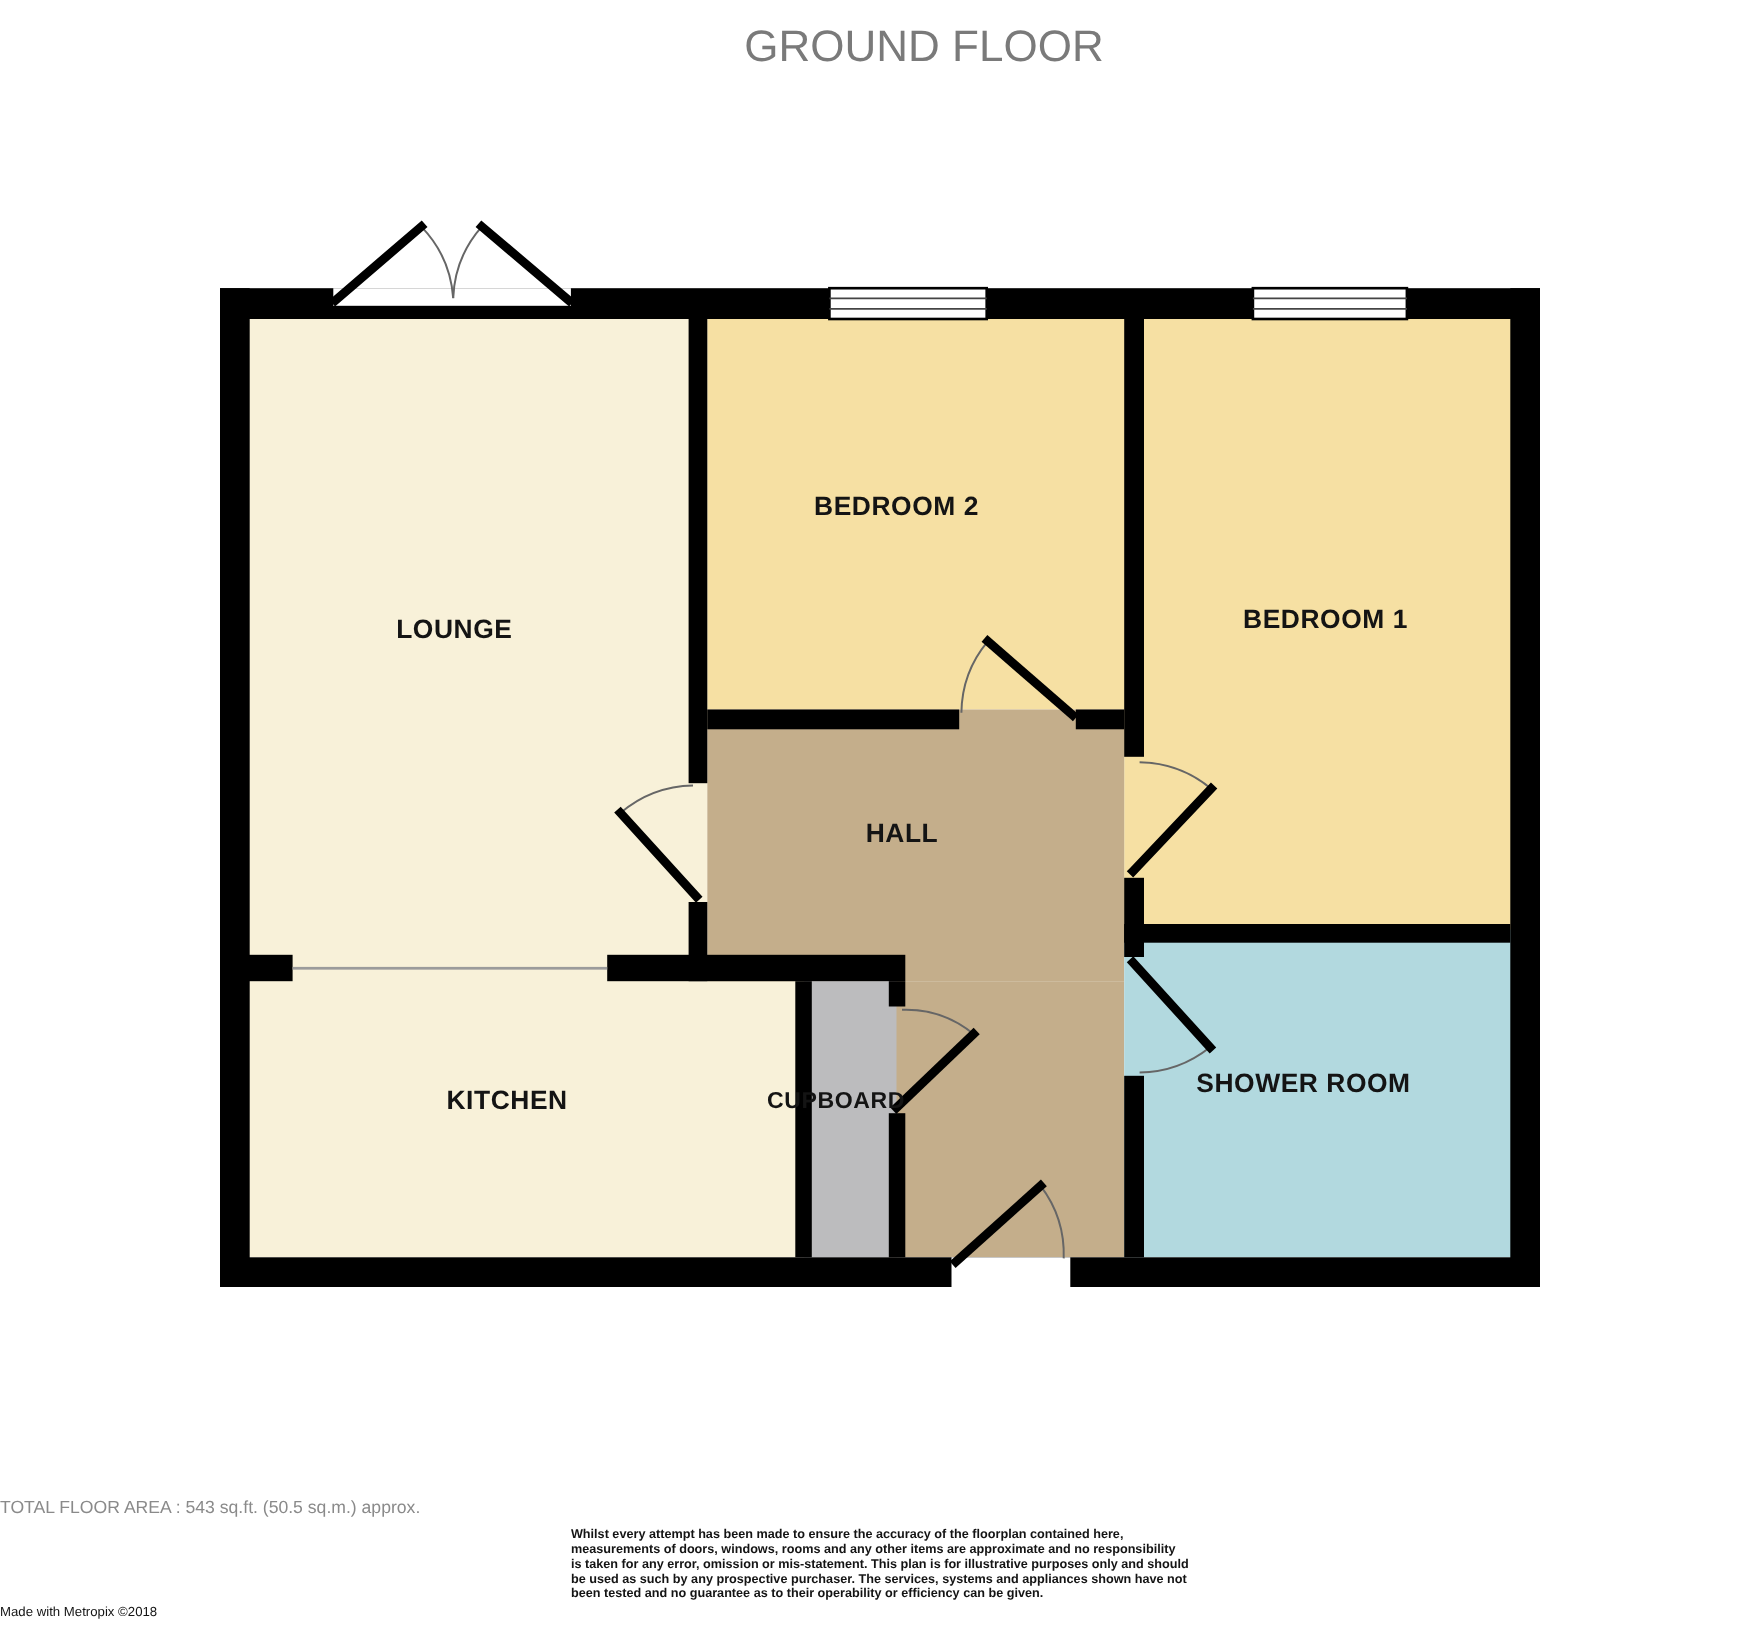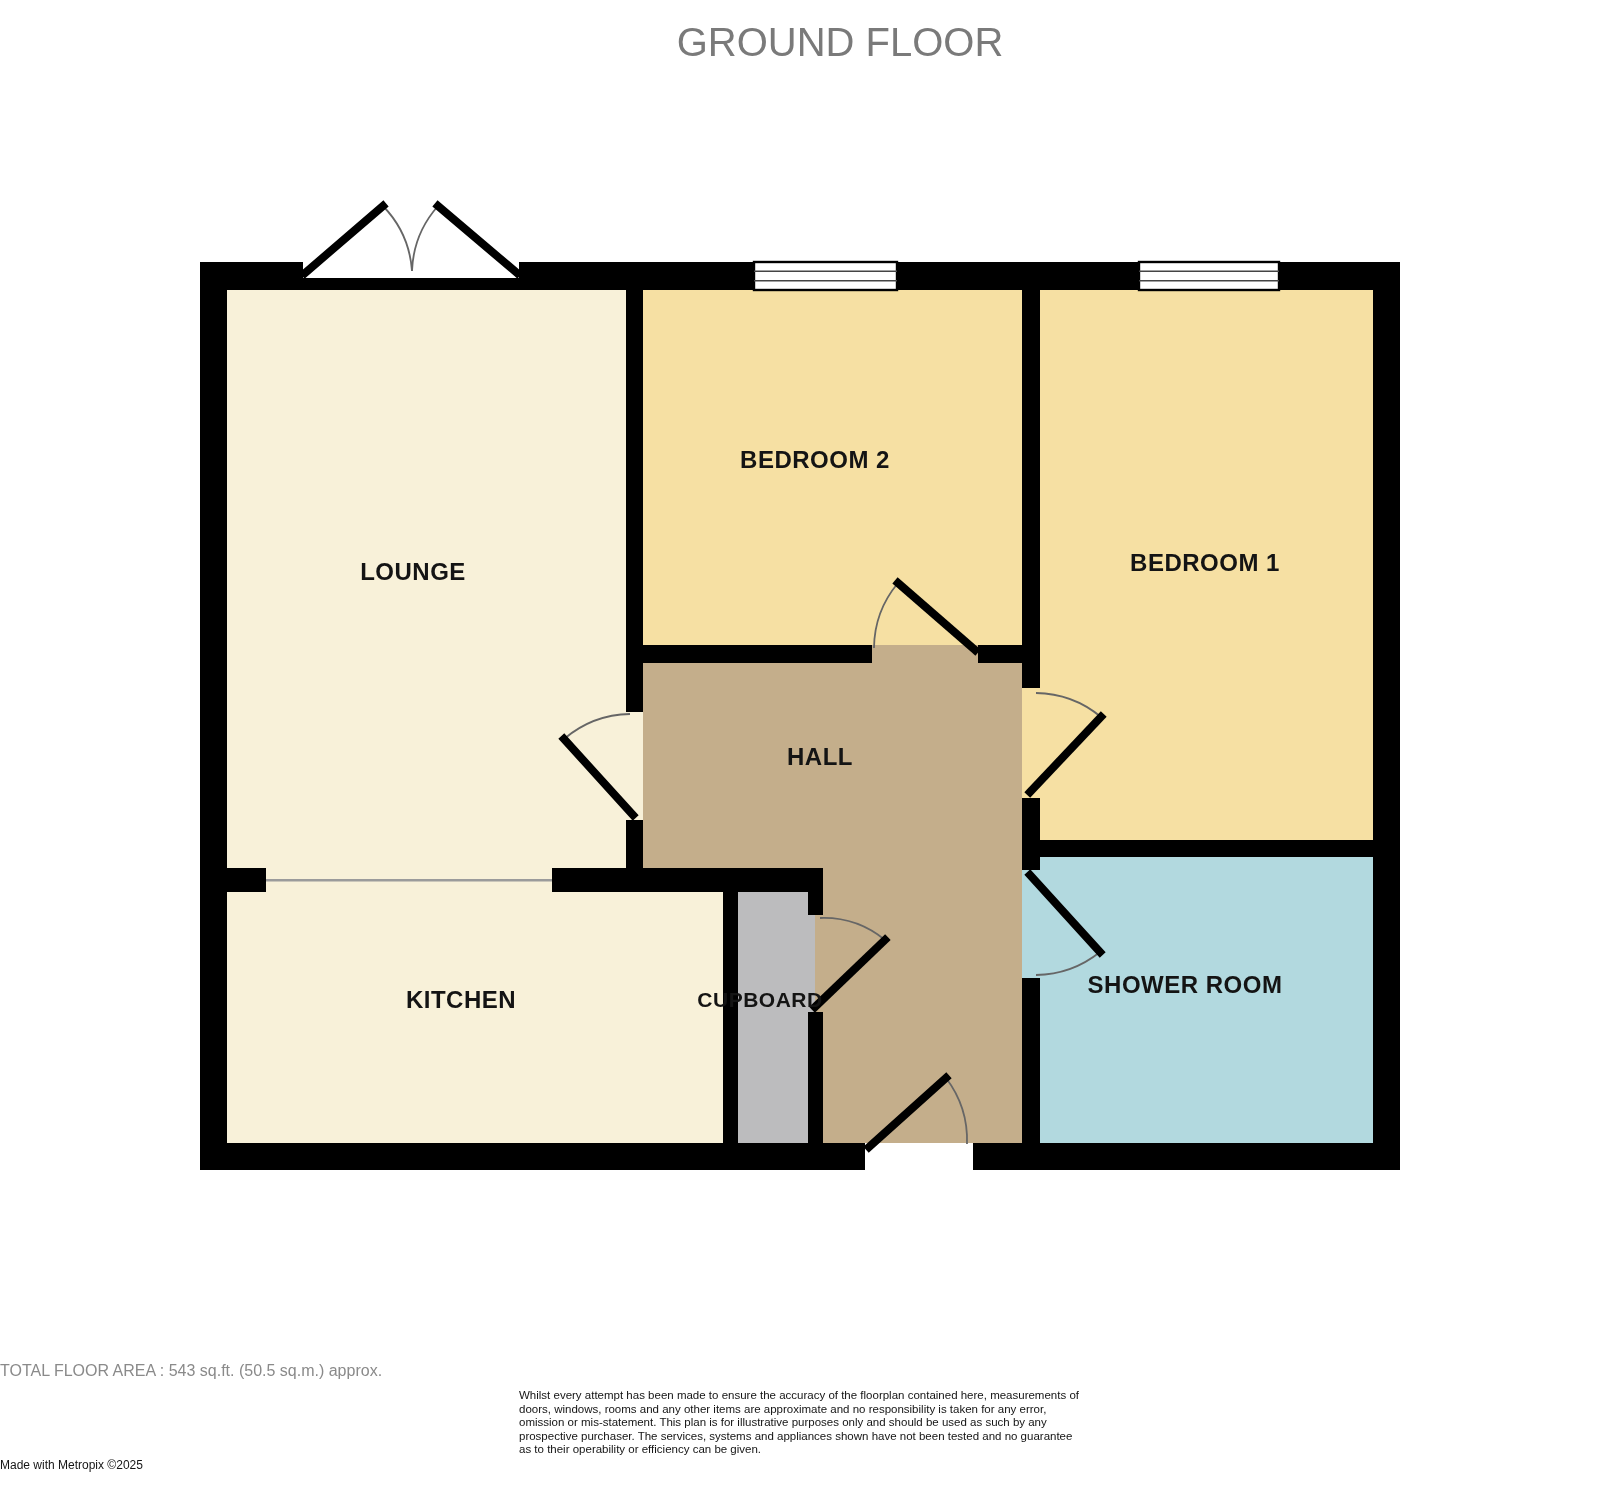--- a/index.html
+++ b/index.html
@@ -6,21 +6,21 @@
   .canvas{position:relative;width:1600px;height:1497px;background:#ffffff;overflow:hidden;
           font-family:"Liberation Sans",sans-serif;}
   .title{position:absolute;top:20px;left:0;width:100%;text-align:center;
          color:#7A7A7A;font-size:40px;line-height:45px;padding-left:40px;}
   svg.plan{position:absolute;left:0;top:0;}
   .room-label{font-family:"Liberation Sans",sans-serif;font-weight:bold;font-size:24px;
               fill:#141414;text-anchor:middle;letter-spacing:.5px;}
   .room-label.small{font-size:21px;}
   .footer{position:absolute;top:1362px;left:0;width:100%;color:#141414;}
   .footer .total{font-size:16px;color:#8A8A8A;margin:0 0 9px 0;}
-  .footer .disclaimer{font-size:11.5px;line-height:13.6px;max-width:562px;margin:0 auto;}
+  .footer .disclaimer{font-size:11.5px;line-height:13.6px;max-width:562px;margin:0 auto;font-weight:bold;}
   .footer .credit{font-size:12px;margin-top:1px;}
 </style>
 </head>
 <body>
 
 <div class="canvas">
 
   <div class="title">
     <div>GROUND FLOOR</div>
   </div>
@@ -109,16 +109,16 @@
       <text class="room-label" x="820" y="765">HALL</text>
       <text class="room-label" x="461" y="1008">KITCHEN</text>
       <text class="room-label small" x="760" y="1007">CUPBOARD</text>
       <text class="room-label" x="1185" y="993">SHOWER ROOM</text>
     </g>
   </svg>
 
   <div class="footer">
     <p class="total">TOTAL FLOOR AREA : 543 sq.ft. (50.5 sq.m.) approx.</p>
     <p class="disclaimer">Whilst every attempt has been made to ensure the accuracy of the floorplan contained here, measurements of doors, windows, rooms and any other items are approximate and no responsibility is taken for any error, omission or mis-statement. This plan is for illustrative purposes only and should be used as such by any prospective purchaser. The services, systems and appliances shown have not been tested and no guarantee as to their operability or efficiency can be given.</p>
-    <p class="credit">Made with Metropix ©2025</p>
+    <p class="credit">Made with Metropix ©2018</p>
   </div>
 
 </div>
 
 </body></html>

